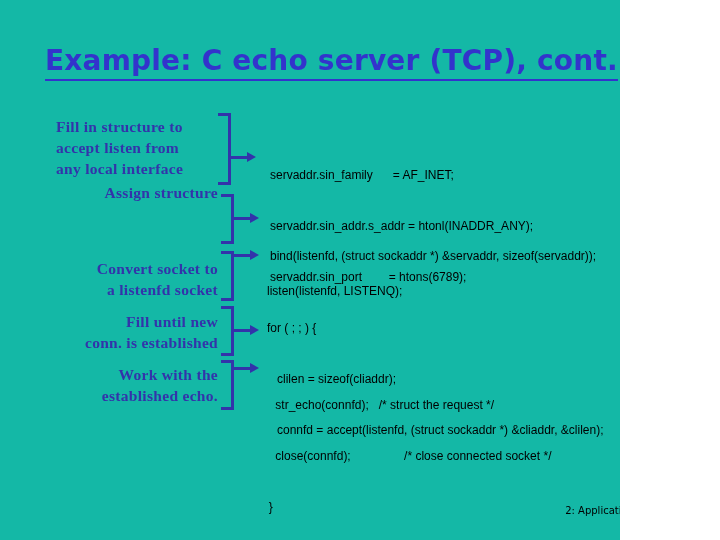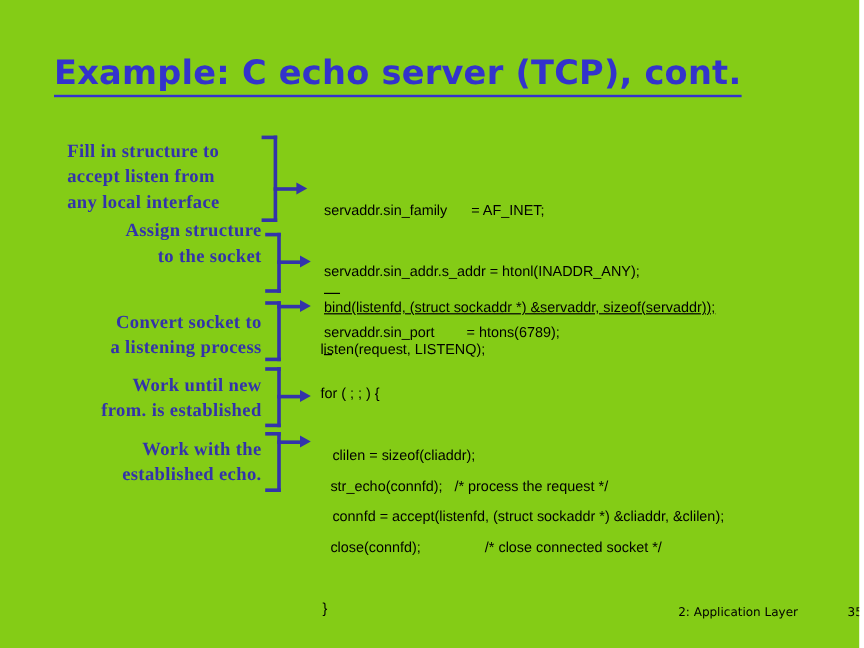--- a/index.html
+++ b/index.html
@@ -3,25 +3,26 @@
 <meta charset="utf-8">
 <title>Example: C echo server (TCP), cont.</title>
 <style>
   html, body {
     margin: 0;
     padding: 0;
     background: #ffffff;
   }
   #slide {
     position: relative;
-    width: 716px;
+    width: 579px;
     height: 540px;
-    background: #84cc16;
+    background: #14b8a6;
     overflow: hidden;
     font-family: "Liberation Sans", sans-serif;
+    padding-left: 41px;
   }
 
   
   #slide-title {
     position: absolute;
     left: 45px;
     top: 44px;
     width: 640px;
     font-family: "DejaVu Sans", sans-serif;
     font-size: 28px;
@@ -106,21 +107,21 @@
     color: #000000;
     font-family: "Liberation Sans", sans-serif;
     font-size: 12px;
     line-height: 17px;
     white-space: pre;
     margin-left: 14px;
   }
   .code-block .cline { display: block; white-space: pre; }
 
   .code-1 { left: 256px; top: 133px; }
-  .code-2 { left: 256px; top: 214px; text-decoration: underline; }
+  .code-2 { left: 256px; top: 214px; }
   .code-3 { left: 253px; top: 249px; }
   .code-4 { left: 253px; top: 286px; }
   .code-5 { left: 248px; top: 363px; }
 
   
   #footer {
     position: absolute;
     left: 0;
     top: 505px;
     width: 720px;
@@ -162,49 +163,48 @@
     <span class="stem"></span>
     <span class="cap-bot"></span>
   </div>
   <div class="arrow" style="left:228px; top:152px; width:28px;">
     <span class="shaft" style="width:20px;"></span>
     <span class="head" style="left:19px;"></span>
   </div>
 
   <div class="label-block lbl-2">
     <span class="line">Assign structure</span>
-    <span class="line">to the socket</span>
   </div>
   <div class="bracket" style="left:221px; top:194px; height:50px; width:13px;">
     <span class="cap-top"></span>
     <span class="stem"></span>
     <span class="cap-bot"></span>
   </div>
   <div class="arrow" style="left:231px; top:213px; width:28px;">
     <span class="shaft" style="width:20px;"></span>
     <span class="head" style="left:19px;"></span>
   </div>
 
   <div class="label-block lbl-3">
     <span class="line">Convert socket to</span>
-    <span class="line">a listening process</span>
+    <span class="line">a listenfd socket</span>
   </div>
   <div class="bracket" style="left:221px; top:251px; height:50px; width:13px;">
     <span class="cap-top"></span>
     <span class="stem"></span>
     <span class="cap-bot"></span>
   </div>
   <div class="arrow" style="left:231px; top:250px; width:28px;">
     <span class="shaft" style="width:20px;"></span>
     <span class="head" style="left:19px;"></span>
   </div>
 
   <div class="label-block lbl-4">
-    <span class="line">Work until new</span>
-    <span class="line">from. is established</span>
+    <span class="line">Fill until new</span>
+    <span class="line">conn. is established</span>
   </div>
   <div class="bracket" style="left:221px; top:306px; height:50px; width:13px;">
     <span class="cap-top"></span>
     <span class="stem"></span>
     <span class="cap-bot"></span>
   </div>
   <div class="arrow" style="left:231px; top:325px; width:28px;">
     <span class="shaft" style="width:20px;"></span>
     <span class="head" style="left:19px;"></span>
   </div>
@@ -227,31 +227,31 @@
     <span class="cline">servaddr.sin_family      = AF_INET;</span>
     <span class="cline">servaddr.sin_addr.s_addr = htonl(INADDR_ANY);</span>
     <span class="cline">servaddr.sin_port        = htons(6789);</span>
   </div>
 
   <div class="code-block code-2">
     <span class="cline">bind(listenfd, (struct sockaddr *) &amp;servaddr, sizeof(servaddr));</span>
   </div>
 
   <div class="code-block code-3">
-    <span class="cline">listen(request, LISTENQ);</span>
+    <span class="cline">listen(listenfd, LISTENQ);</span>
   </div>
 
   <div class="code-block code-4">
     <span class="cline">for ( ; ; ) {</span>
     <span class="cline">   clilen = sizeof(cliaddr);</span>
     <span class="cline">   connfd = accept(listenfd, (struct sockaddr *) &amp;cliaddr, &amp;clilen);</span>
   </div>
 
   <div class="code-block code-5">
-    <span class="cline">    str_echo(connfd);   /* process the request */</span>
+    <span class="cline">    str_echo(connfd);   /* struct the request */</span>
     <span class="cline">    close(connfd);                /* close connected socket */</span>
     <span class="cline">  }</span>
     
   </div>
 
   <div id="footer">
     <span id="footer-label">2: Application Layer</span>
     <span id="footer-pagenum">35</span>
   </div>
 

